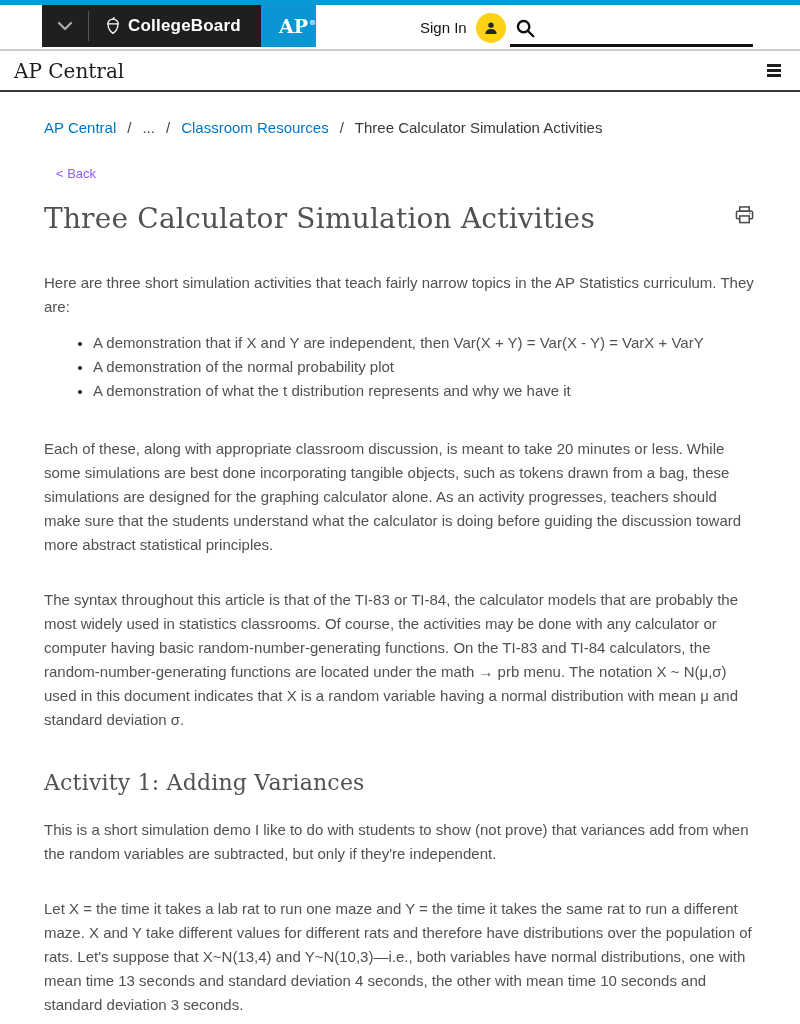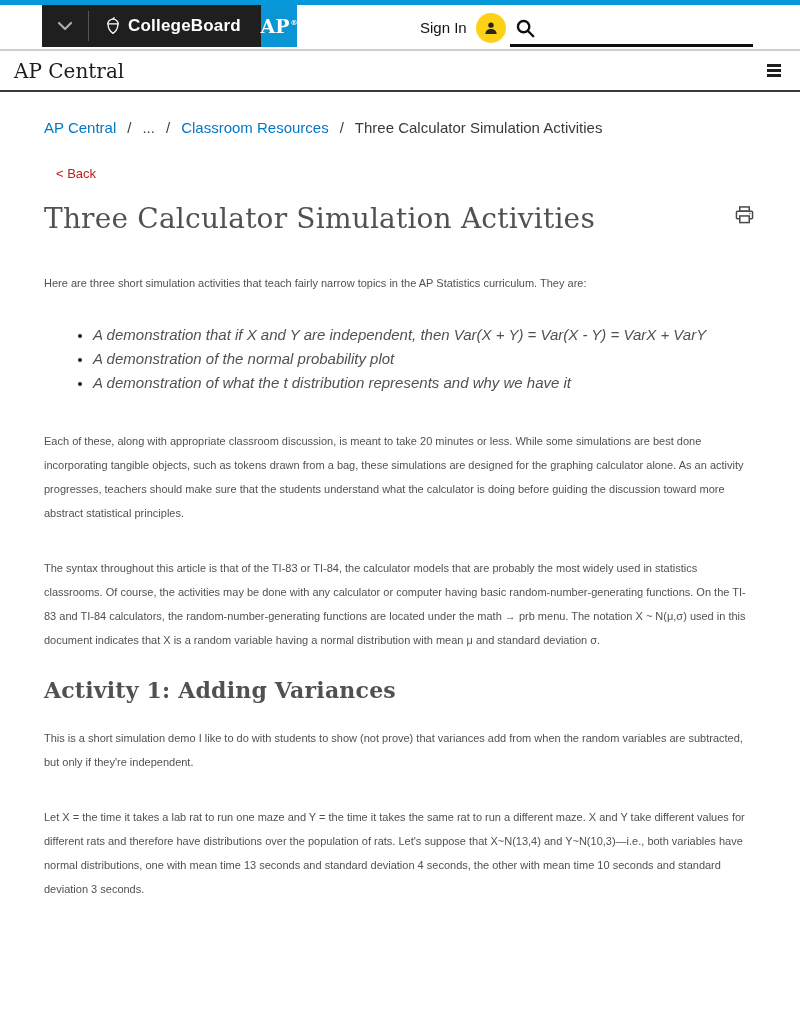--- a/index.html
+++ b/index.html
@@ -11,21 +11,21 @@
   .top-strip { height:5px; background:#0599da; }
 
   
   .masthead { position:relative; height:46px; background:#fff; border-bottom:2px solid #cdcdcd;padding-left:28px; }
   .brand-nav { position:absolute; left:42px; top:0; height:42px; display:flex; align-items:stretch; }
   .nav-dark { background:#1f1f1f; display:flex; align-items:center; }
   .chevron-btn { width:46px; height:42px; background:#1f1f1f; border:none; display:flex; align-items:center; justify-content:center; cursor:pointer; }
   .v-div { width:1px; height:30px; background:#555; }
   .cb-logo { display:flex; align-items:center; gap:7px; padding:0 20px 0 16px; text-decoration:none; cursor:pointer; }
   .cb-logo span { color:#fff; font-weight:bold; font-size:17px; letter-spacing:0.2px; }
-  .ap-square { width:36px; height:42px; background:#0a96d5; color:#fff; display:flex; align-items:center; justify-content:center; font-family:"DejaVu Serif", serif; font-weight:bold; font-size:19px; text-decoration:none; cursor:pointer; }
+  .ap-square { width:55px; height:42px; background:#0a96d5; color:#fff; display:flex; align-items:center; justify-content:flex-end; font-family:"DejaVu Serif", serif; font-weight:bold; font-size:19px; text-decoration:none; cursor:pointer; }
   .ap-square sup { font-size:7px; margin-left:1px; margin-top:-8px; }
 
   .signin-cluster { position:absolute; left:420px; top:6px; height:33px; display:flex; align-items:center; gap:9px; }
   .signin-link { font-size:15px; color:#121212; text-decoration:none; cursor:pointer; white-space:nowrap; }
   .avatar { width:30px; height:30px; border-radius:50%; background:#fdd116; display:flex; align-items:center; justify-content:center; cursor:pointer; }
 
   .search-wrap { position:absolute; left:510px; top:6px; width:243px; height:36px; border-bottom:3px solid #0f0f0f; display:flex; align-items:center; }
   .search-wrap input { flex:1; border:none; outline:none; font-size:14px; color:#333; padding:0 4px 0 16px; font-family:"Liberation Sans", sans-serif; }
   .search-wrap input::placeholder { color:#8a8a8a; }
   .search-btn { background:none; border:none; width:30px; height:30px; display:flex; align-items:center; justify-content:center; cursor:pointer; }
@@ -38,33 +38,33 @@
   .hamburger i { display:block; width:14px; height:3px; background:#1e1e1e; }
 
   
   main { padding:0 44px; }
   .breadcrumb { margin-top:27px; font-size:15px; color:#3f3f3f; display:flex; align-items:center; flex-wrap:nowrap; }
   .breadcrumb .sep { margin:0 11px; color:#3f3f3f; }
   .breadcrumb a { color:#0077c8; text-decoration:none; cursor:pointer; }
   .breadcrumb .ellipsis { color:#3f3f3f; }
   .breadcrumb .current { color:#3a3a3a; }
 
-  .back-link { display:inline-block; margin:30px 0 0 12px; font-size:13px; color:#b91c1c; text-decoration:none; cursor:pointer; }
+  .back-link { display:inline-block; margin:30px 0 0 12px; font-size:13px; color:#8b5cf6; text-decoration:none; cursor:pointer; }
 
   .title-row { display:flex; align-items:flex-start; justify-content:space-between; margin-top:18px; }
   h1.article-title { font-family:"DejaVu Serif", serif; font-weight:400; font-size:28px; line-height:37px; color:#4f5153; letter-spacing:0.2px; }
   .print-btn { background:none; border:none; cursor:pointer; margin-top:4px; padding:2px; }
 
-  .body-copy p { font-size:11px; line-height:24px; color:#515151; margin-top:31px; max-width:712px; }
+  .body-copy p { font-size:15px; line-height:24px; color:#515151; margin-top:31px; max-width:712px; }
   .body-copy p.tight { margin-top:34px; }
-  ul.topic-list { margin-top:28px; padding-left:49px; max-width:700px;font-style:italic; }
+  ul.topic-list { margin-top:12px; padding-left:49px; max-width:700px; }
   ul.topic-list li { font-size:15px; line-height:24px; color:#515151; color:#515151; }
   ul.topic-list li::marker { color:#222; font-size:13px; }
 
-  h2.activity-heading { font-family:"DejaVu Serif", serif; font-weight:700; font-size:22px; color:#4f5153; margin-top:25px; letter-spacing:0.2px; }
+  h2.activity-heading { font-family:"DejaVu Serif", serif; font-weight:400; font-size:22px; color:#4f5153; margin-top:38px; letter-spacing:0.2px; }
   .body-copy p.after-h2 { margin-top:23px; }
 </style>
 </head>
 <body>
 
 <div class="page">
 
   <div class="top-strip"></div>
 
   <header class="masthead">

